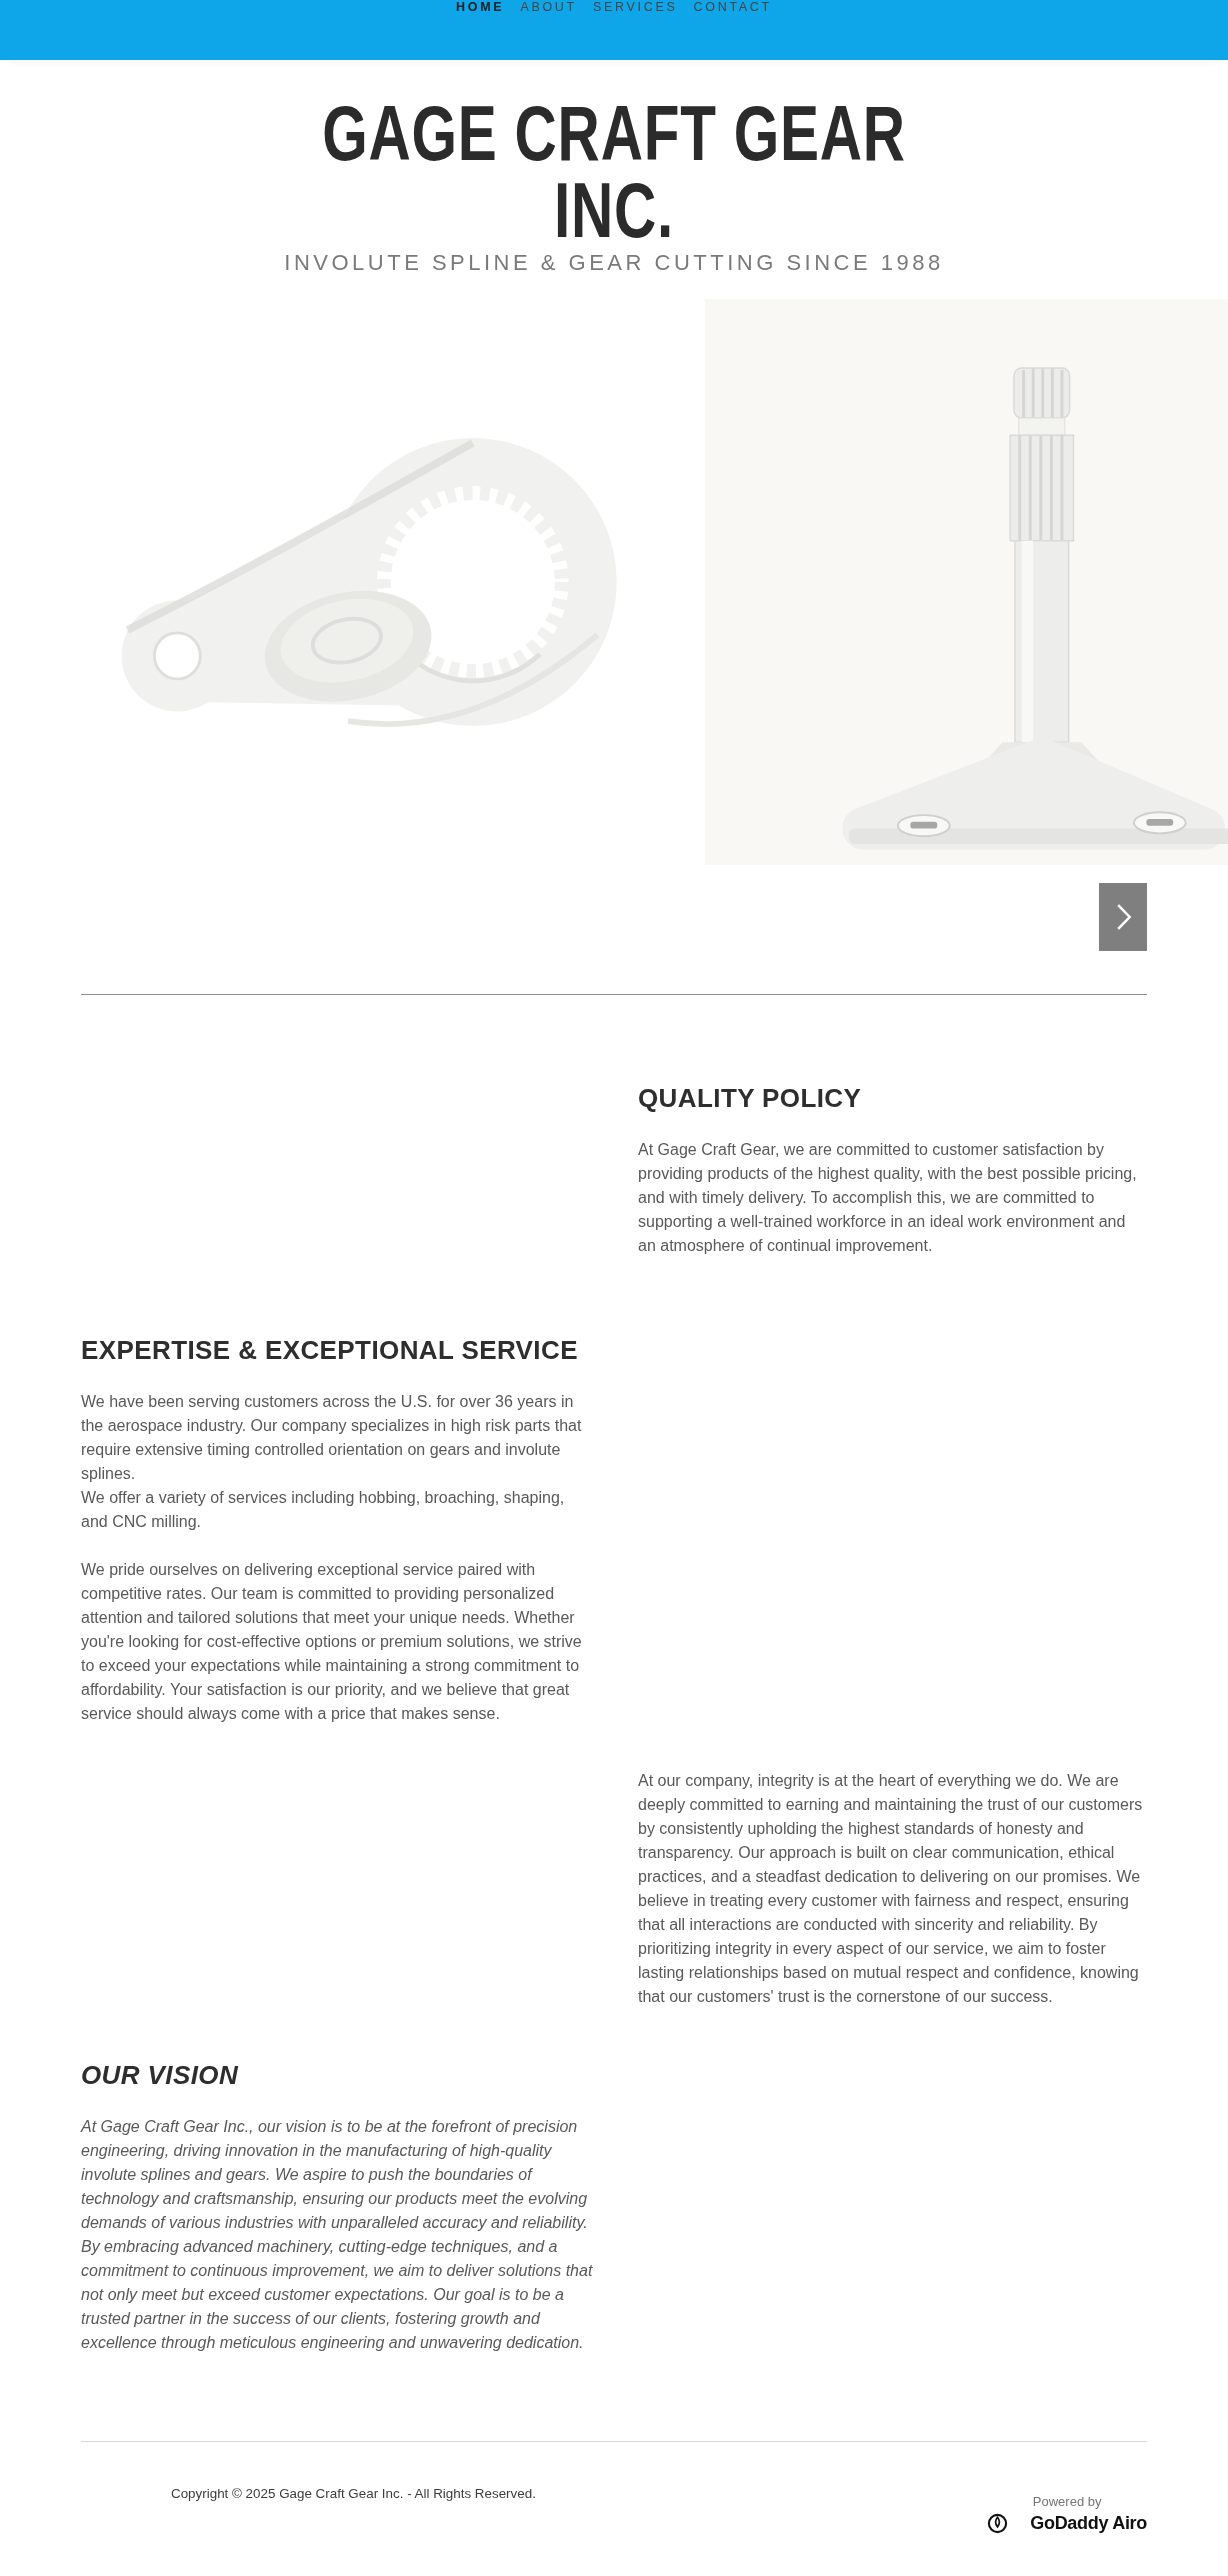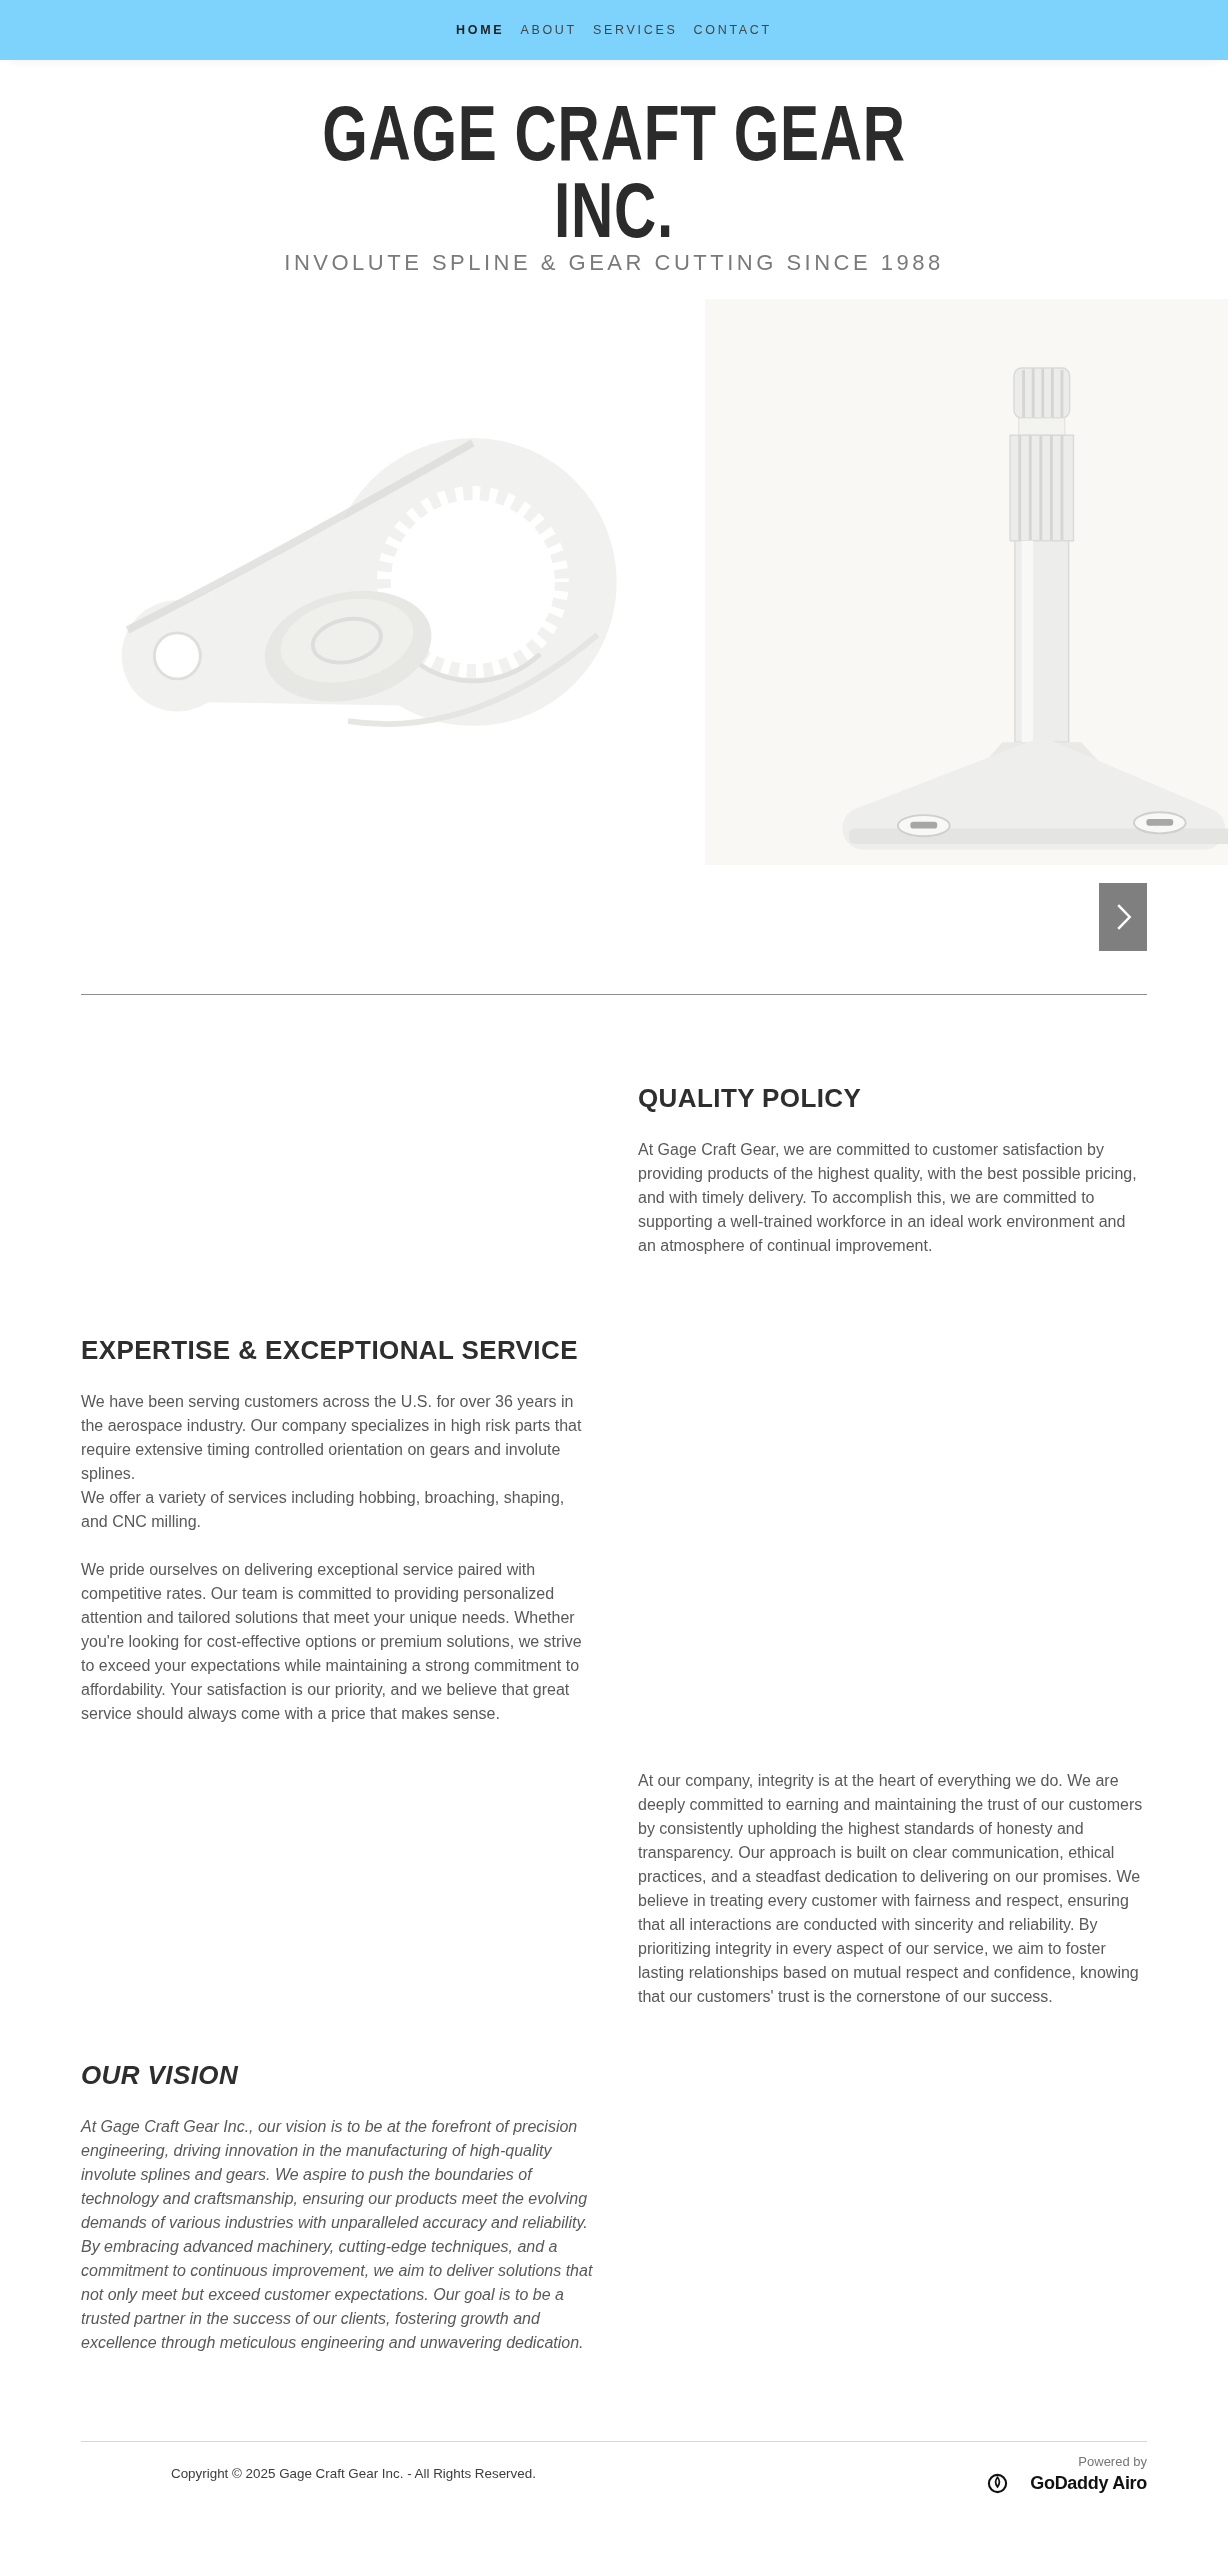--- a/index.html
+++ b/index.html
@@ -5,22 +5,22 @@
   * { margin:0; padding:0; box-sizing:border-box; }
   html,body { background:#ffffff; }
   body {
     width:1228px; height:2576px; overflow:hidden;
     font-family:"Liberation Sans", sans-serif;
     color:#595959;
   }
 
   
   .nav {
-    height:60px; background:#7dd3fc;
-    display:flex; align-items:center; justify-content:center; gap:16px;
+    height:60px; background:#0ea5e9;
+    display:flex; justify-content:center; gap:16px;
     box-shadow:0 7.7px 9.6px -7.7px rgba(0,0,0,0.07);
   }
   .nav a {
     text-decoration:none; font-size:12.5px; letter-spacing:2.7px;
     color:#454545; cursor:pointer;
   }
   .nav a.active { color:#1f1f1f; font-weight:700; }
 
   
   .masthead { text-align:center; }
@@ -75,21 +75,21 @@
 
   
   .footer-rule { margin:86px 81px 0; border:none; border-top:1px solid #d6d6d6; height:0; }
   .footer {
     margin:0 81px; padding-top:11.5px;
     display:flex; justify-content:space-between; align-items:center;
   }
   .copyright {
     font-size:13.4px; color:#3d3d3d; margin-left:90px;
   }
-  .powered { text-align:right; }
+  .powered { text-align:center;margin-top:40px; }
   .powered-label { font-size:13px; color:#757575; }
   .gd-link {
     margin-top:4.8px; display:flex; align-items:center; justify-content:flex-end;
     gap:22px; text-decoration:none; cursor:pointer;
   }
   .gd-brand {
     font-size:18px; font-weight:800; color:#111111; letter-spacing:-0.3px;
   }
 </style>
 </head>

